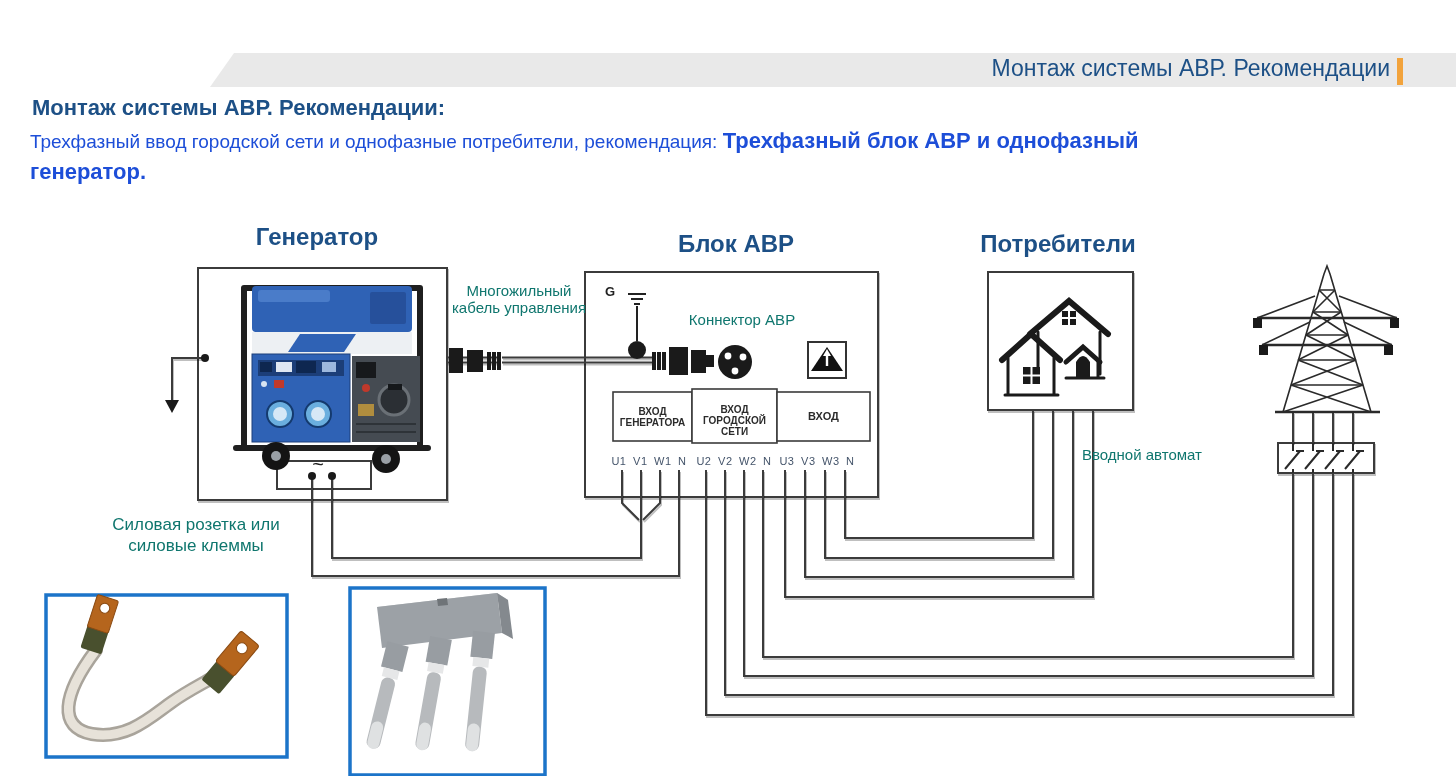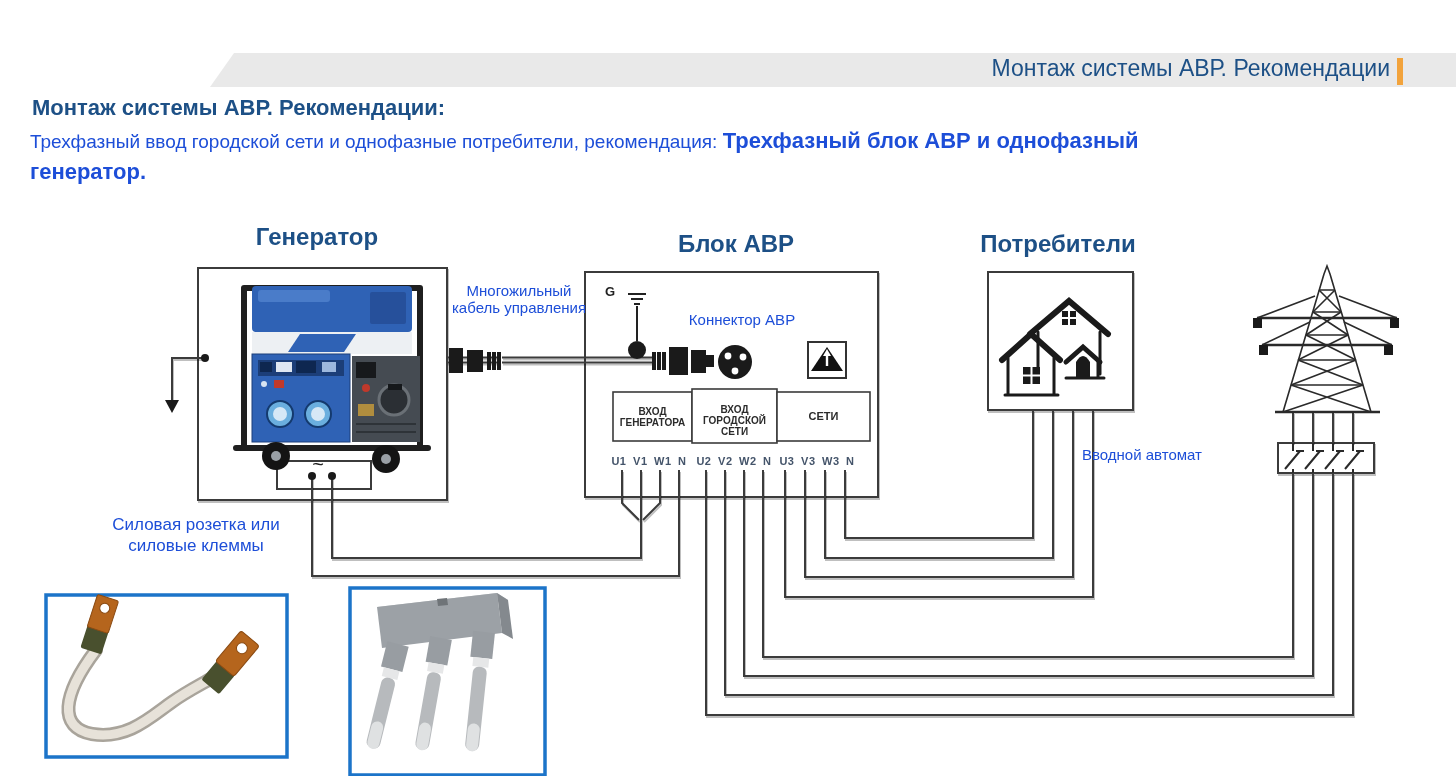--- a/index.html
+++ b/index.html
@@ -11,24 +11,24 @@
   .band-title{position:absolute;top:55px;right:66px;font-size:23px;font-weight:normal;color:#1d5086;white-space:nowrap;}
   .band-accent{position:absolute;left:1397px;top:58px;width:6px;height:27px;background:#f2a33c;}
   
   .intro-heading{position:absolute;left:32px;top:95px;font-size:22px;font-weight:bold;color:#1d5086;white-space:nowrap;}
   .intro-body{position:absolute;left:30px;top:126px;width:1340px;color:#1d4ed8;}
   .intro-line{line-height:29px;}
   .t-reg{font-size:19px;font-weight:normal;}
   .t-bold{font-size:22px;font-weight:bold;}
   
   .comp-title{position:absolute;font-weight:bold;color:#1d5086;text-align:center;}
-  .small-label{position:absolute;color:#1d4ed8;text-align:center;line-height:17px;font-size:15px;}
+  .small-label{position:absolute;color:#0f766e;text-align:center;line-height:17px;font-size:15px;}
   .tname{position:absolute;display:flex;align-items:center;justify-content:center;text-align:center;
          font-size:10px;font-weight:bold;color:#2b2b2b;line-height:11px;}
-  .pins{position:absolute;top:455px;font-size:11px;font-weight:bold;color:#44546a;text-align:center;
+  .pins{position:absolute;top:455px;font-size:11px;font-weight:normal;color:#44546a;text-align:center;
         letter-spacing:.5px;word-spacing:3px;white-space:nowrap;}
   .gmark{position:absolute;left:605px;top:284px;font-size:13px;font-weight:bold;color:#222;}
   .tilde{position:absolute;left:300px;top:454px;width:36px;text-align:center;font-size:20px;color:#222;line-height:20px;}
   svg.layer{position:absolute;left:0;top:0;}
   .labels{position:absolute;left:0;top:0;width:1456px;height:776px;z-index:2;}
 </style>
 </head>
 <body>
 
 <div class="page">
@@ -254,19 +254,19 @@
     <div class="small-label" style="left:449px;top:282px;width:140px;">Многожильный кабель управления</div>
     <div class="small-label" style="left:672px;top:311px;width:140px;">Коннектор АВР</div>
     <div class="small-label" style="left:86px;top:514px;width:220px;font-size:17px;line-height:21px;">Силовая розетка или силовые клеммы</div>
     <div class="small-label" style="left:1082px;top:446px;width:150px;text-align:left;">Вводной автомат</div>
 
     <div class="gmark">G</div>
     <div class="tilde">~</div>
 
     <div class="tname" style="left:614px;top:393px;width:77px;height:47px;">ВХОД ГЕНЕРАТОРА</div>
     <div class="tname" style="left:693px;top:390px;width:83px;height:60px;">ВХОД ГОРОДСКОЙ СЕТИ</div>
-    <div class="tname" style="left:778px;top:393px;width:91px;height:47px;font-size:11px;">СЕТИ</div>
+    <div class="tname" style="left:778px;top:393px;width:91px;height:47px;font-size:11px;">ВХОД</div>
 
     <div class="pins" style="left:604px;width:90px;">U1 V1 W1 N</div>
     <div class="pins" style="left:689px;width:90px;">U2 V2 W2 N</div>
     <div class="pins" style="left:772px;width:90px;">U3 V3 W3 N</div>
   </div>
 </div>
 
 </body></html>

